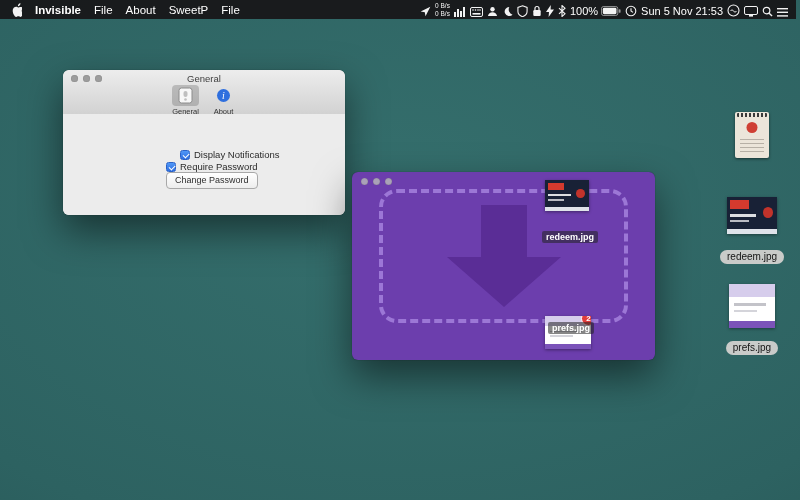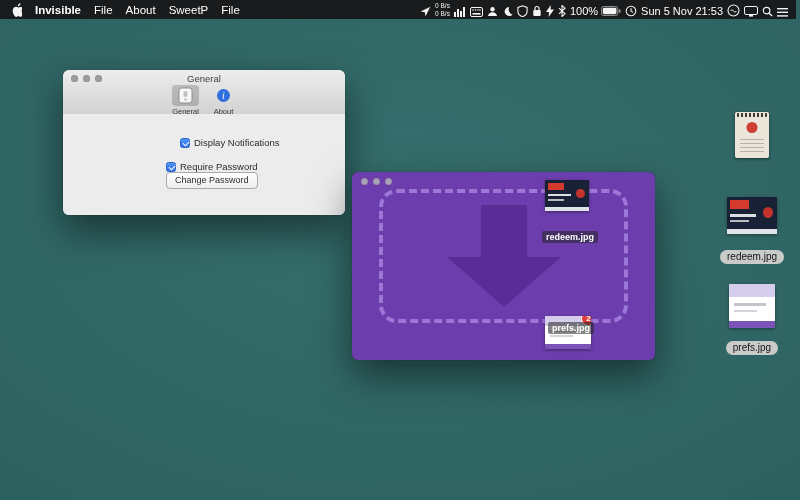--- a/index.html
+++ b/index.html
@@ -36,21 +36,21 @@
   .tb-item{display:flex;flex-direction:column;align-items:center;cursor:default;}
   .iconwrap{height:19px;display:flex;align-items:center;justify-content:center;padding:1px 6px;border-radius:4px;}
   .tb-item.selected .iconwrap{background:rgba(0,0,0,.18);}
   .tb-label{font-size:7.5px;color:#333;margin-top:1px;}
   .about-icon{width:13px;height:13px;border-radius:50%;background:#2f6fde;color:#fff;
     display:flex;align-items:center;justify-content:center;font-family:"Liberation Serif",serif;
     font-style:italic;font-size:10px;}
   .about-icon::after{content:"i";}
   .prefs-content{position:absolute;left:0;top:44px;right:0;bottom:0;background:#ececec;}
   .opt-row{position:absolute;left:103px;display:flex;align-items:center;gap:4px;}
-  .opt-row.r0{top:23px;padding-left:14px;} .opt-row.r1{top:47px;}
+  .opt-row.r0{top:35px;padding-left:14px;} .opt-row.r1{top:47px;}
   .checkbox{position:relative;width:10px;height:10px;border-radius:2.5px;background:#fff;border:1px solid #9a9a9a;box-sizing:border-box;}
   .opt-row.checked .checkbox{background:linear-gradient(#4f97f7,#2f6fe0);border-color:#2a62c8;}
   .opt-row.checked .checkbox::after{content:"";position:absolute;left:1.8px;top:2.2px;width:5px;height:2.6px;
     border-left:1.6px solid #fff;border-bottom:1.6px solid #fff;transform:rotate(-45deg);}
   .opt-label{font-size:9.5px;color:#2b2b2b;}
   .chg-btn{position:absolute;left:103px;top:58px;font-family:inherit;font-size:9px;color:#2e2e2e;
     background:linear-gradient(#ffffff,#ededed);border:1px solid #a8a8a8;border-radius:4px;padding:2px 8px 3px;}
 
   
   .main{left:352px;top:172px;width:303px;height:188px;background:#6c3ead;}

